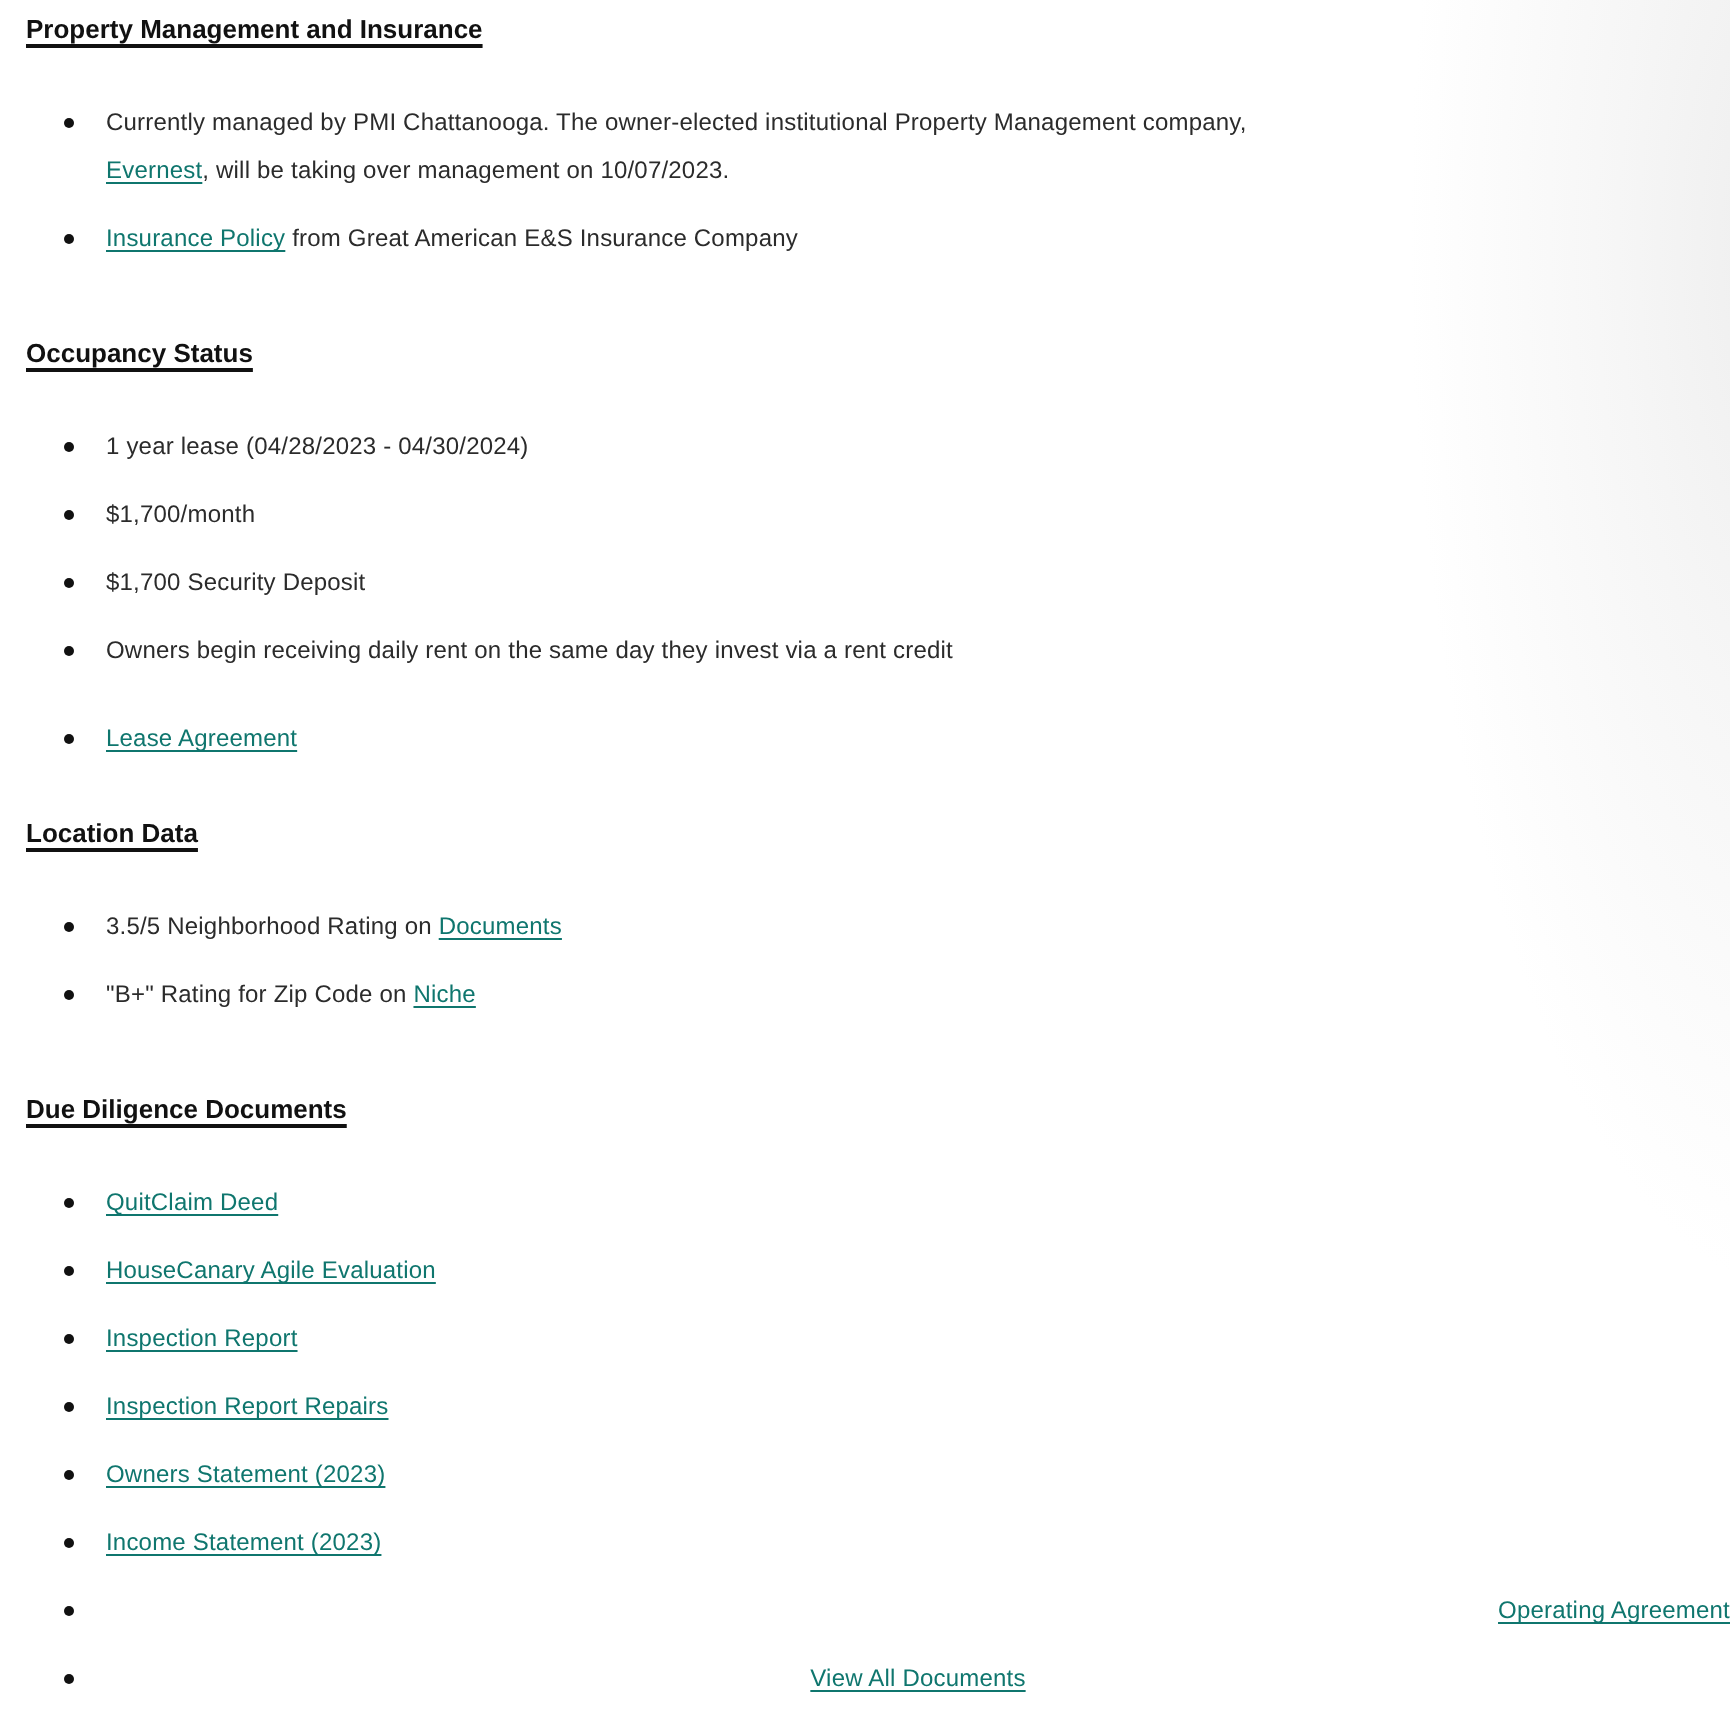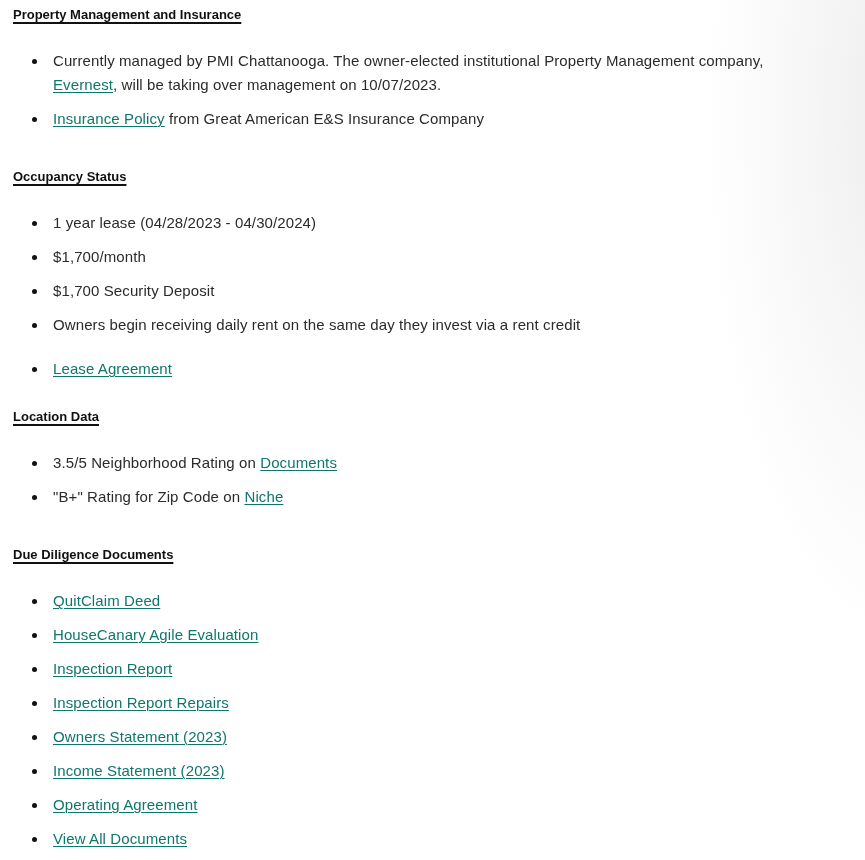--- a/index.html
+++ b/index.html
@@ -34,21 +34,21 @@
       line-height: 24px;
     }
     ul.bullets {
       margin: 0;
       padding: 0;
       list-style: none;
     }
     ul.bullets li {
       position: relative;
       padding-left: 40px;
-      font-size: 15px;
+      font-size: 12px;
       line-height: 24px;
       color: #2b2b2b;
       letter-spacing: 0.1px;
     }
     ul.bullets li::before {
       content: "";
       position: absolute;
       left: 19px;
       top: 10px;
       width: 5px;
@@ -101,17 +101,17 @@
   </ul>
 
   <h2 class="section-heading abs" style="top:543px;left:0;">Due Diligence Documents</h2>
   <ul class="bullets abs" style="top:589px;left:0;width:852px;">
     <li><a class="doc-link">QuitClaim Deed</a></li>
     <li style="margin-top:10px;"><a class="doc-link">HouseCanary Agile Evaluation</a></li>
     <li style="margin-top:10px;"><a class="doc-link">Inspection Report</a></li>
     <li style="margin-top:10px;"><a class="doc-link">Inspection Report Repairs</a></li>
     <li style="margin-top:10px;"><a class="doc-link">Owners Statement (2023)</a></li>
     <li style="margin-top:10px;"><a class="doc-link">Income Statement (2023)</a></li>
-    <li style="margin-top:10px;"><a class="doc-link">Operating Agreement</a></li>
-    <li style="margin-top:10px;"><a class="doc-link">View All Documents</a></li>
+    <li style="margin-top:10px;text-align:right;"><a class="doc-link">Operating Agreement</a></li>
+    <li style="margin-top:10px;text-align:center;"><a class="doc-link">View All Documents</a></li>
   </ul>
 
 </div>
 
 </body></html>

